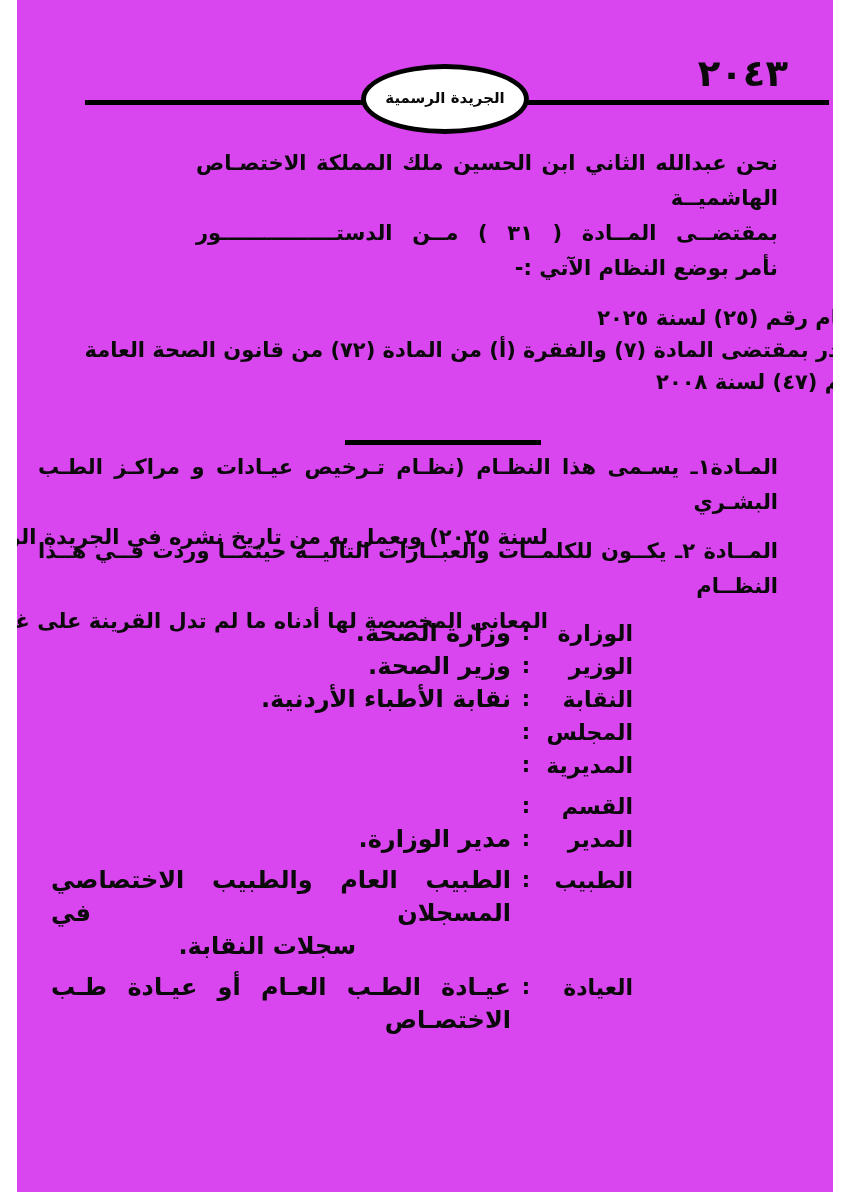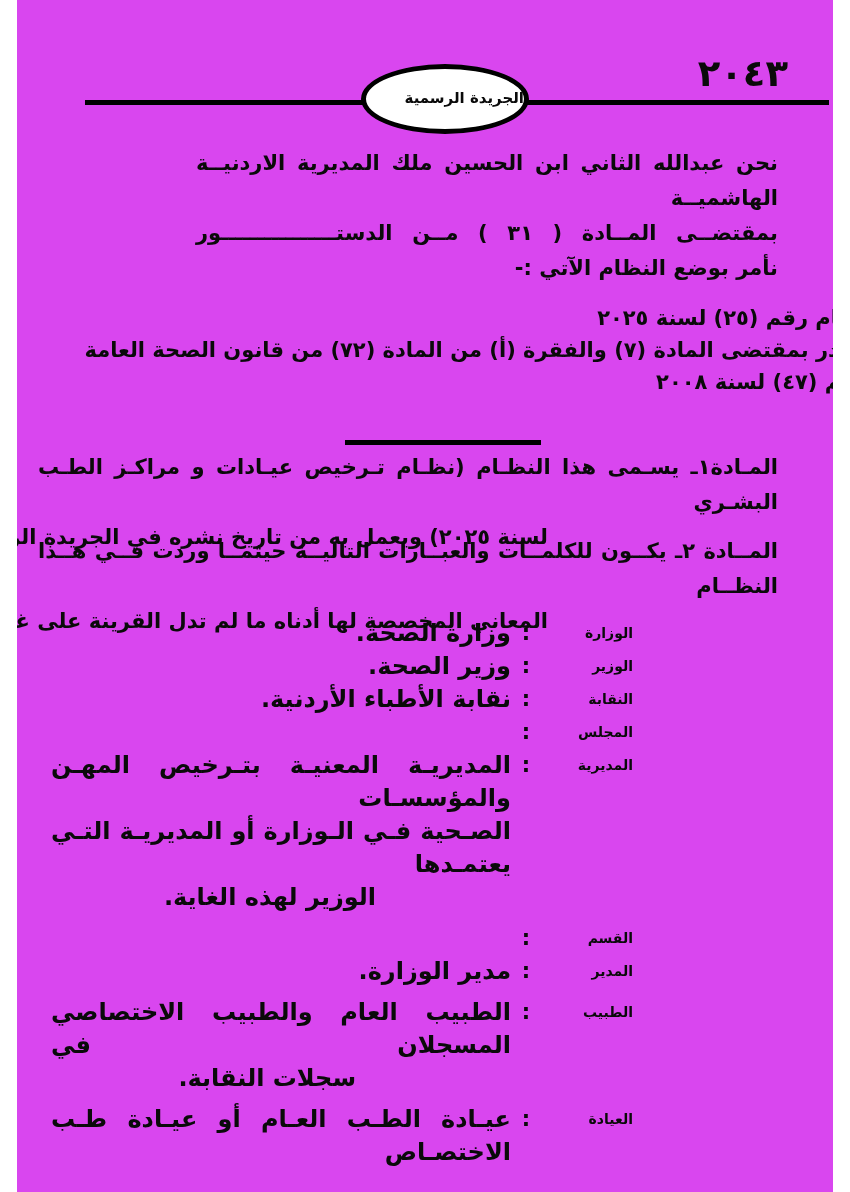--- a/index.html
+++ b/index.html
@@ -16,40 +16,40 @@
     position:absolute; top:50px; right:45px;
     font-size:37px; line-height:48px; letter-spacing:2px;
   }
   .header-rule {
     position:absolute; top:100px; left:68px; width:744px; height:5px;
     background:#000;
   }
   .gazette-ellipse {
     position:absolute; top:64px; left:344px; width:168px; height:70px;
     background:#fff; border:5px solid #000; border-radius:50%;
-    display:flex; align-items:center; 
+    display:flex; align-items:center; justify-content:center;
   }
   .gazette-ellipse .lbl { font-size:15px; padding-bottom:2px; }
   
   .line { font-size:21px; line-height:35px; white-space:nowrap; }
   .just { text-align:justify; text-align-last:justify; white-space:normal; }
   .right { text-align:right; }
   
   .preamble { position:absolute; top:146px; right:55px; width:582px; }
   .title-block { position:absolute; top:302px; left:50px; width:800px; text-align:right; }
   .title-block .line { line-height:32px; }
   .section-divider { position:absolute; top:440px; left:328px; width:196px; height:5px; background:#000; }
   .article-1 { position:absolute; top:450px; right:55px; width:740px; }
   .article-2 { position:absolute; top:534px; right:55px; width:740px; }
   .cont { text-align:right; margin-right:230px; white-space:nowrap; }
   
   .definitions { position:absolute; top:617px; right:200px; width:582px; }
   .def-row { display:flex; align-items:flex-start; }
   .def-row.sp { margin-top:8px; }
-  .def-term { width:92px; text-align:right; font-size:14px; line-height:33px; }
+  .def-term { width:92px; text-align:right; font-size:22px; line-height:33px; }
   .def-colon { width:30px; text-align:center; font-size:21px; line-height:33px; }
   .def-body { width:460px; }
   .def-line { font-size:24px; line-height:33px; }
   .dj { text-align:justify; text-align-last:justify; }
   .dr { text-align:right; white-space:nowrap; }
   .ind135 { margin-right:135px; }
   .ind20  { margin-right:20px; }
   .ind155 { margin-right:155px; }
 </style>
 </head>
@@ -57,21 +57,21 @@
 
 <div class="page">
 
   <div class="page-number">٢٠٤٣</div>
   <div class="header-rule"></div>
   <div class="gazette-ellipse">
     <span class="lbl">الجريدة الرسمية</span>
   </div>
 
   <div class="preamble">
-    <div class="line just">نحن عبدالله الثاني ابن الحسين ملك المديرية الاردنيــة الهاشميــة</div>
+    <div class="line just">نحن عبدالله الثاني ابن الحسين ملك المملكة الاختصـاص الهاشميــة</div>
     <div class="line just">بمقتضــى المــادة ( ٣١ ) مــن الدستــــــــــــــــور</div>
     <div class="line right">نأمر بوضع النظام الآتي :-</div>
   </div>
 
   <div class="title-block">
     <div class="line">نظام رقم (٢٥) لسنة ٢٠٢٥</div>
     <div class="line">صادر بمقتضى المادة (٧) والفقرة (أ) من المادة (٧٢) من قانون الصحة العامة</div>
     <div class="line">رقم (٤٧) لسنة ٢٠٠٨</div>
   </div>
   <div class="section-divider"></div>
@@ -113,25 +113,20 @@
     </div>
 
     <div class="def-row">
       <div class="def-term">المجلس</div>
       <div class="def-colon">:</div>
     </div>
 
     <div class="def-row">
       <div class="def-term">المديرية</div>
       <div class="def-colon">:</div>
-      <div class="def-body">
-        <div class="def-line dj">المديريـة المعنيـة بتـرخيص المهـن والمؤسسـات</div>
-        <div class="def-line dj">الصـحية فـي الـوزارة أو المديريـة التـي يعتمـدها</div>
-        <div class="def-line dr ind135">الوزير لهذه الغاية.</div>
-      </div>
     </div>
 
     <div class="def-row sp">
       <div class="def-term">القسم</div>
       <div class="def-colon">:</div>
     </div>
 
     <div class="def-row">
       <div class="def-term">المدير</div>
       <div class="def-colon">:</div>

